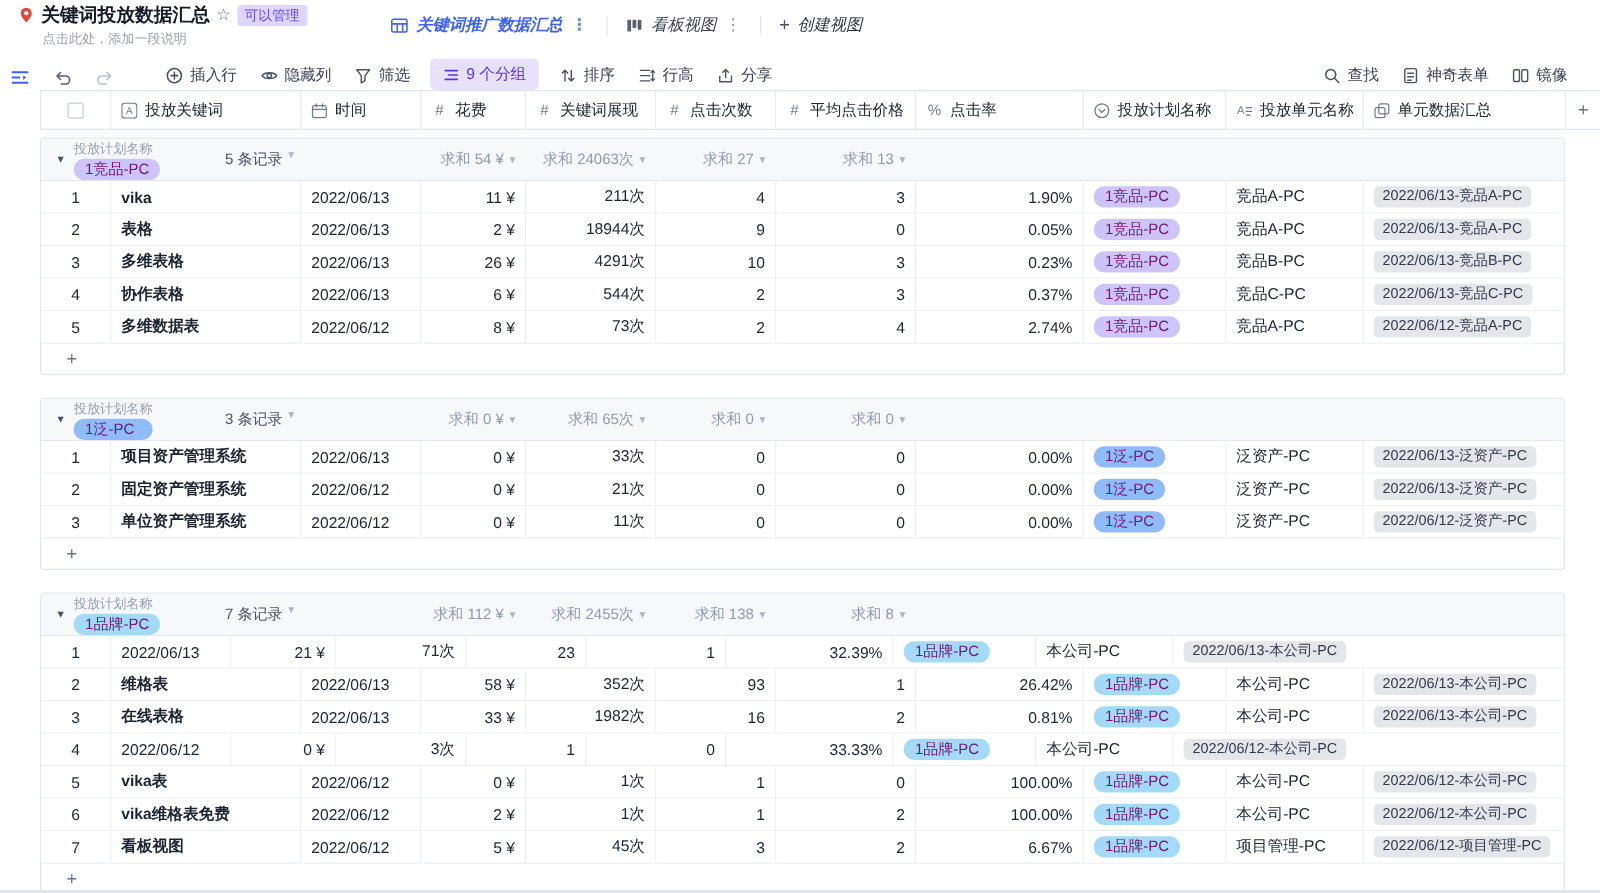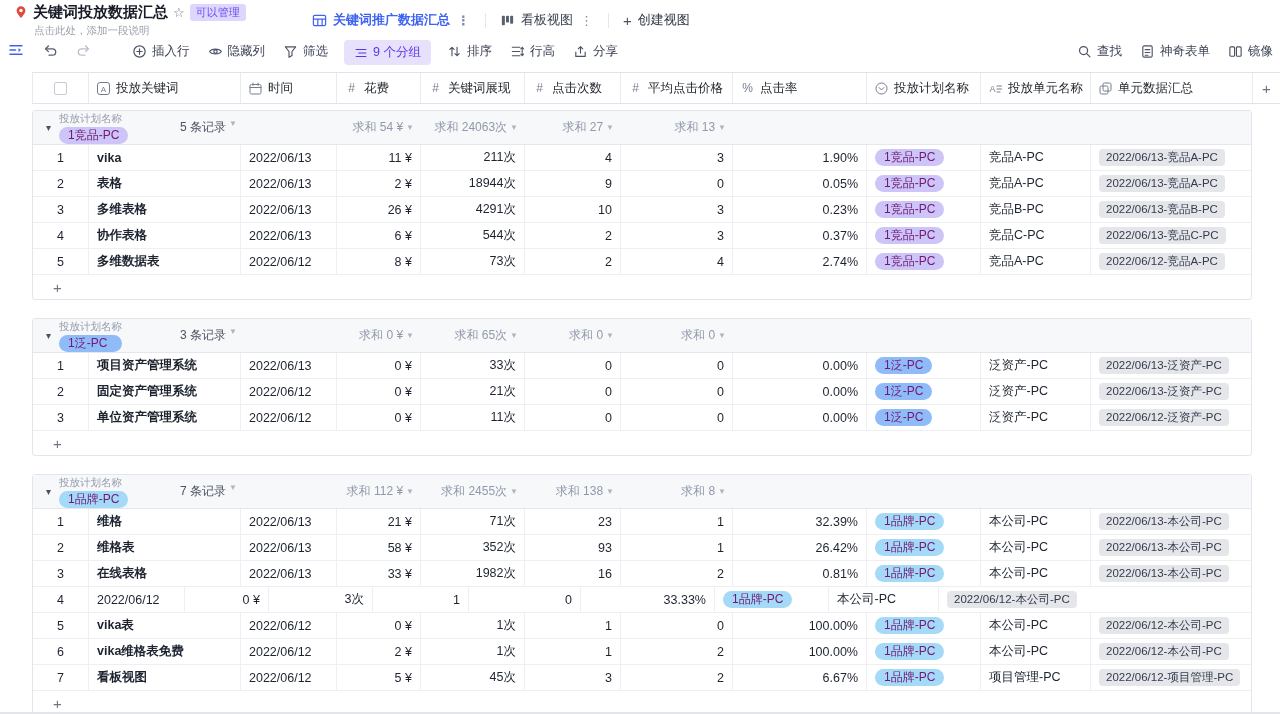--- a/index.html
+++ b/index.html
@@ -9,31 +9,31 @@
 
   
   .topbar { height:40px; display:flex; align-items:center; background:#fff; }
   .title-block { width:302px; flex:none; padding-left:14px; }
   .title-row { display:flex; align-items:center; gap:5px; }
   .title { font-size:15px; font-weight:700; color:#171b26; }
   .star { font-size:13px; color:#6f7686; }
   .badge { font-size:11px; background:#ded6fc; color:#6a4cf2; border-radius:3px; padding:1px 6px; }
   .subtitle { font-size:10.5px; color:#9aa1ad; margin-top:2px; padding-left:20px; }
 
-  .tabs { display:flex; align-items:center; height:40px; }
+  .tabs { display:flex; align-items:center; height:40px;font-style:italic; }
   .tab { display:flex; align-items:center; gap:6px; font-size:13px; color:#3a4050; padding:0 10px; height:40px; }
   .tab.active { color:#3e63f2; font-weight:600; }
   .kebab { font-size:13px; color:#8a92a3; padding:0 1px; }
   .tab.active .kebab { color:#7d8bb9; }
   .vsep { width:1px; height:15px; background:#e3e6ec; margin:0 4px; }
   .tab.create { color:#2f3442; }
   .tab .plus-glyph { font-size:15px; color:#4b5160; line-height:1; }
 
   
-  .toolbar { height:32px; display:flex; align-items:flex-start; padding:0 5px 0 6px; gap:14px; background:#fff; }
+  .toolbar { height:32px; display:flex; align-items:flex-end; padding:0 24px 0 6px; gap:14px; background:#fff; }
   .icon-btn { display:flex; align-items:center; padding:2px; }
   .tb { display:flex; align-items:center; gap:5px; font-size:12.5px; color:#3b4155; padding:3px 2px; }
   .tb svg, .icon-btn svg { display:block; }
   .tb.pill-btn { background:#e7e1fc; color:#5b33ea; border-radius:4px; padding:4px 10px; }
   .tb-spacer { flex:1; }
   .first-tb { margin-left:22px; }
 
   
   .grid { padding-left:32px; }
   .c0{width:56px;flex:none}.c1{width:152px;flex:none}.c2{width:96px;flex:none}
@@ -475,21 +475,20 @@
           </div>
           <div class="cell c2"></div>
           <div class="cell c3 sum">求和 112 ¥<span class="chev">▼</span></div>
           <div class="cell c4 sum">求和 2455次<span class="chev">▼</span></div>
           <div class="cell c5 sum">求和 138<span class="chev">▼</span></div>
           <div class="cell c6 sum">求和 8<span class="chev">▼</span></div>
           <div class="ghfill"></div>
         </div>
         <div class="row">
           <div class="cell c0 rn">1</div>
-          <div class="cell c1 kw">维格</div>
           <div class="cell c2">2022/06/13</div>
           <div class="cell c3 num">21 ¥</div>
           <div class="cell c4 num">71次</div>
           <div class="cell c5 num">23</div>
           <div class="cell c6 num">1</div>
           <div class="cell c7 num">32.39%</div>
           <div class="cell c8">
             <span class="pill" style="background: rgb(164, 217, 247);">1品牌-PC</span>
           </div>
           <div class="cell c9">本公司-PC</div>

